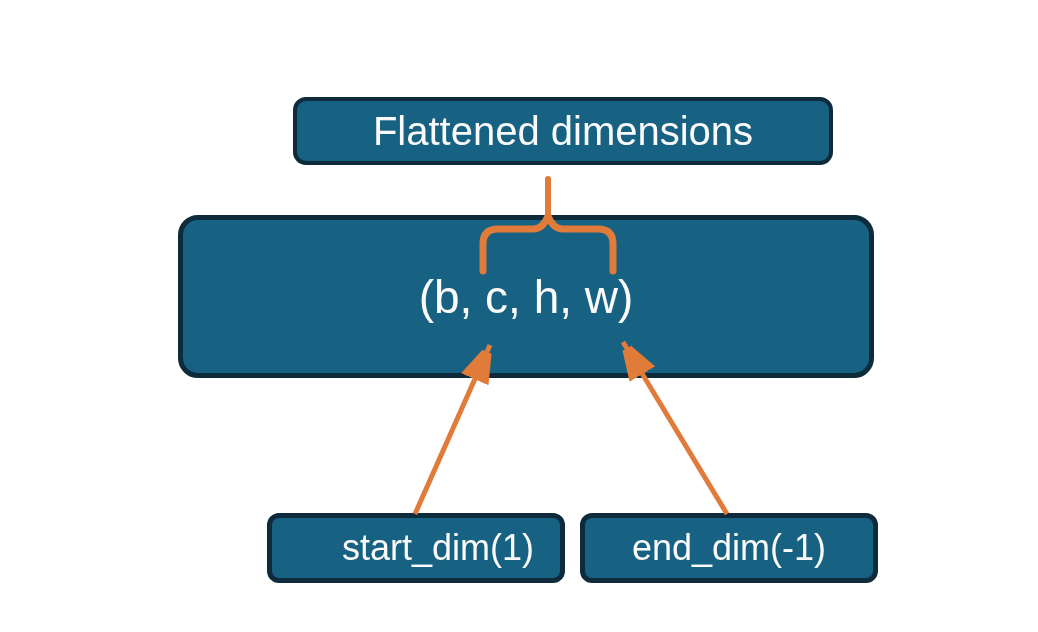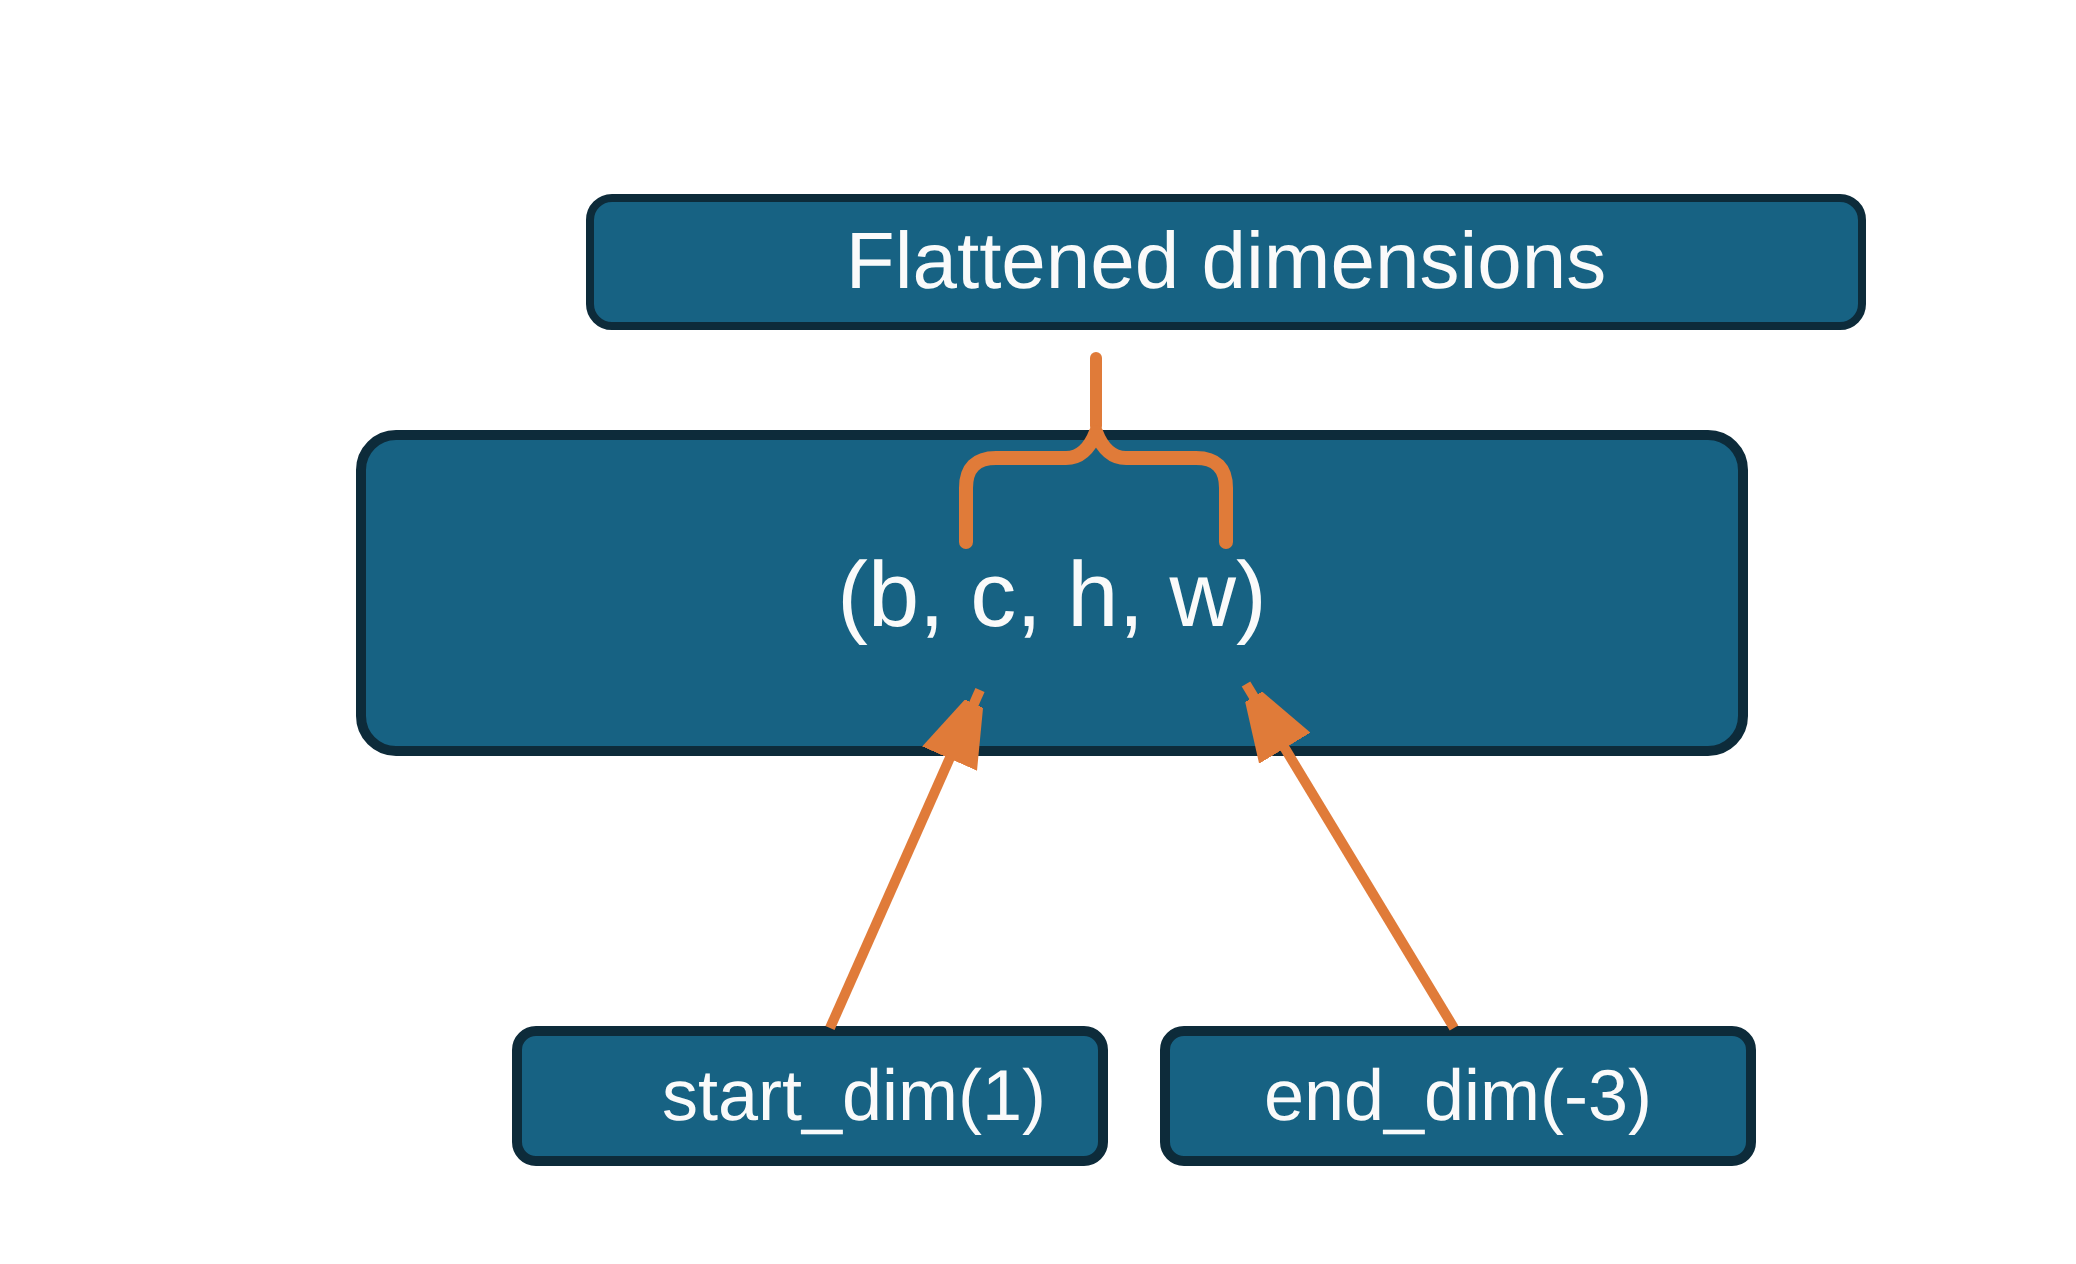--- a/index.html
+++ b/index.html
@@ -28,42 +28,42 @@
     border: 5px solid var(--box-border);
     box-sizing: border-box;
     display: flex;
     align-items: center;
     justify-content: center;
     color: var(--text);
   }
   .top-box {
     left: 293px;
     top: 97px;
-    width: 640px;
+    width: 540px;
     height: 68px;
     border-radius: 13px;
     border-width: 4px;
     font-size: 40px;
   }
   .main-box {
     left: 178px;
     top: 215px;
     width: 696px;
     height: 163px;
     border-radius: 20px;
     font-size: 46px;
   }
   .small-box {
     top: 513px;
     width: 298px;
     height: 70px;
     border-radius: 12px;
     font-size: 36px;
   }
-  .small-box.start { left: 256px; padding-left: 44px; }
+  .small-box.start { left: 267px; padding-left: 44px; }
   .small-box.end   { left: 580px; }
   .overlay {
     position: absolute;
     left: 0;
     top: 0;
     width: 1038px;
     height: 632px;
     pointer-events: none;
   }
   .accent-stroke {
@@ -85,21 +85,21 @@
 
   <div class="box main-box">
     <span>(b, c, h, w)</span>
   </div>
 
   <div class="box small-box start">
     <span>start_dim(1)</span>
   </div>
 
   <div class="box small-box end">
-    <span>end_dim(-3)</span>
+    <span>end_dim(-1)</span>
   </div>
 
   <svg class="overlay" viewBox="0 0 1038 632" xmlns="http://www.w3.org/2000/svg">
     <defs>
       <marker id="arrowhead" markerWidth="6" markerHeight="6" refX="7.5" refY="3" orient="auto" markerUnits="strokeWidth">
         <path d="M0,0 L9,3 L0,6 Z" class="accent-fill"></path>
       </marker>
     </defs>
 
     <line x1="548" y1="179" x2="548" y2="213" class="accent-stroke" stroke-width="6" stroke-linecap="round"></line>

